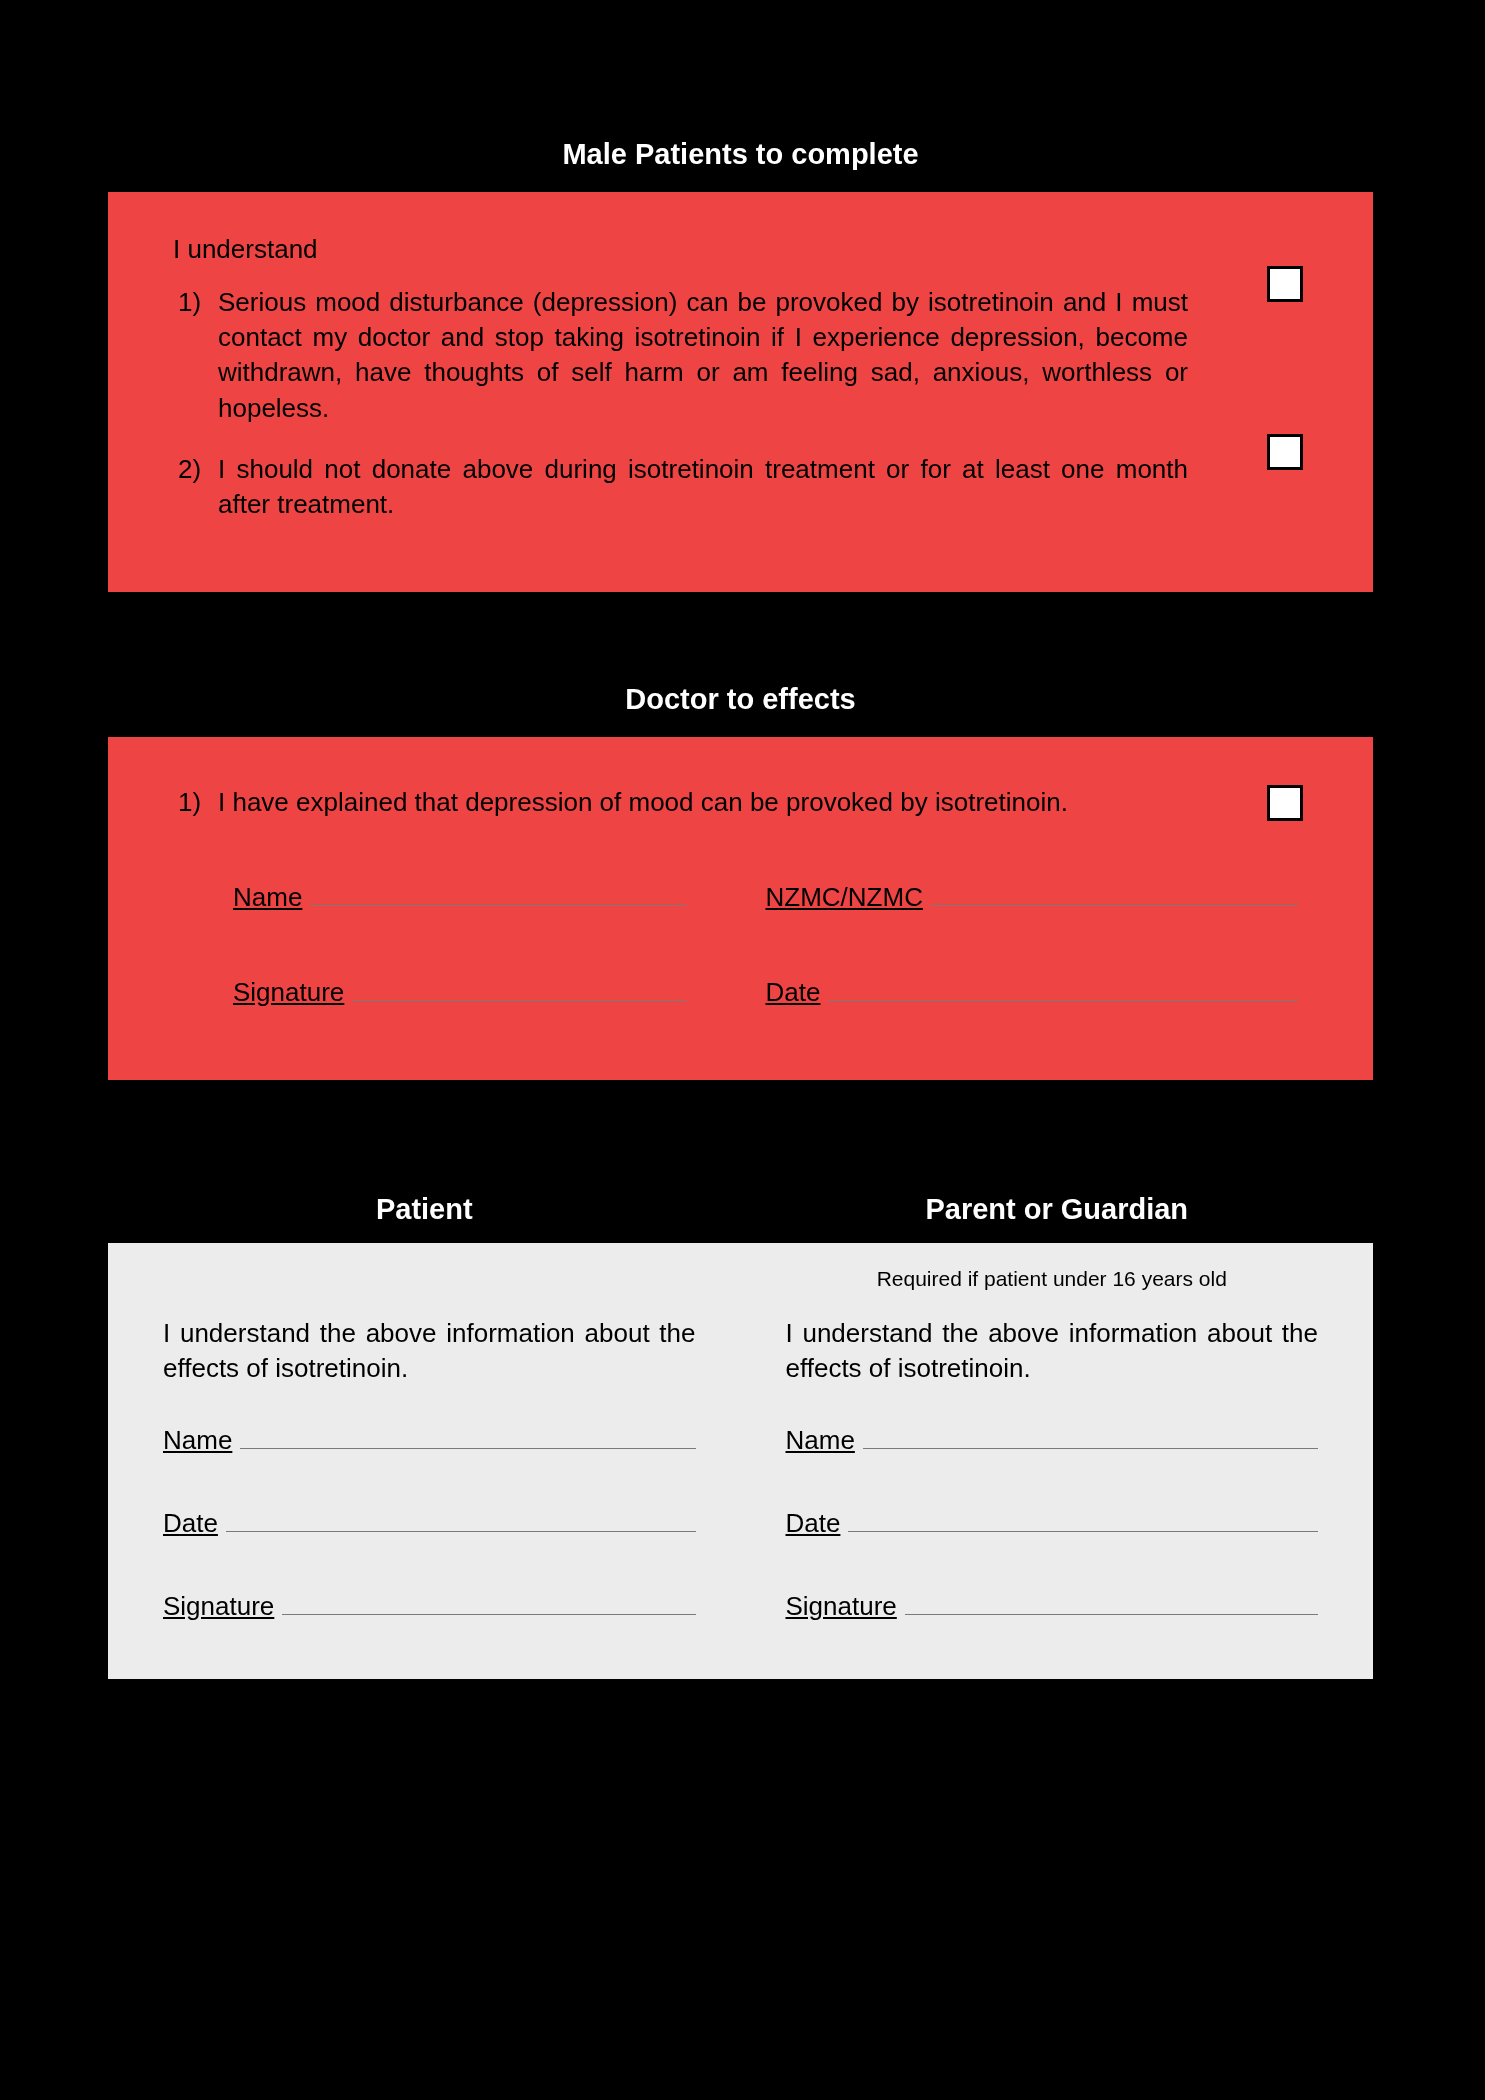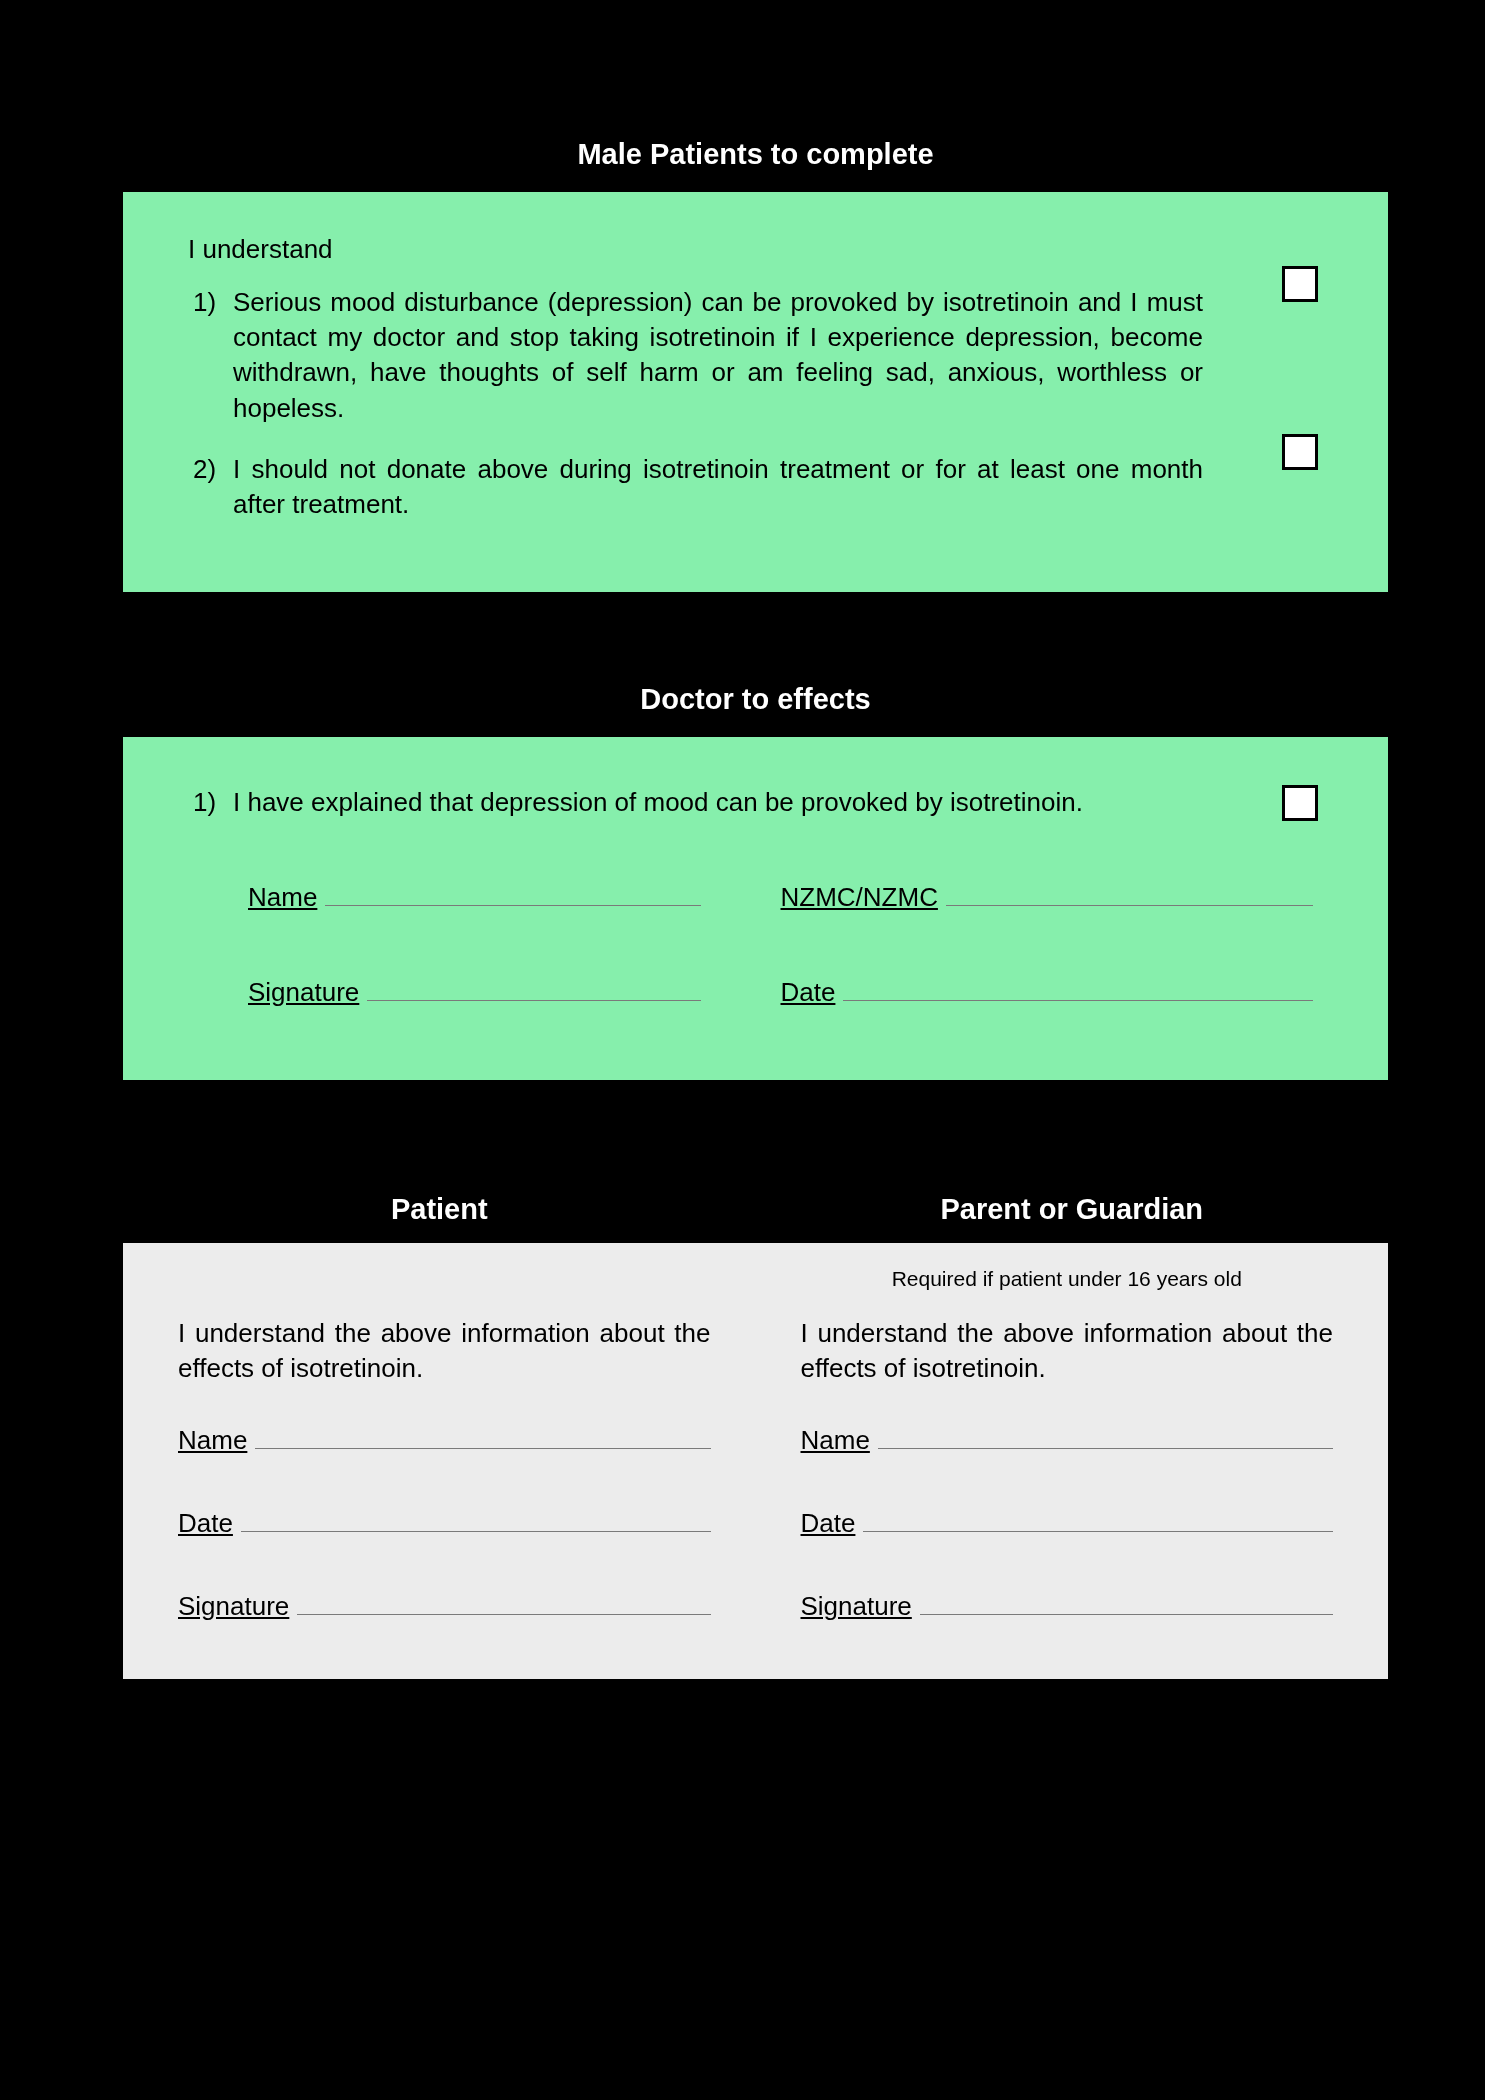--- a/index.html
+++ b/index.html
@@ -8,33 +8,33 @@
     width: 1485px;
     height: 2100px;
     font-family: "Myriad Pro", "Segoe UI", Arial, sans-serif;
     color: #000;
     font-size: 26px;
     line-height: 1.35;
     position: relative;
   }
   .page {
     position: absolute;
-    left: 123px;
+    left: 108px;
     top: 135px;
     width: 1265px;
   }
   .section-header {
     color: #fff;
     font-weight: 700;
     font-size: 29px;
     text-align: center;
     padding: 0 0 18px 0;
   }
   .panel {
-    background: #86efac;
+    background: #ef4444;
     padding: 40px 55px 55px 55px;
     position: relative;
   }
   .intro {
     margin: 0 0 18px 10px;
   }
   .item {
     display: flex;
     margin-bottom: 26px;
   }

